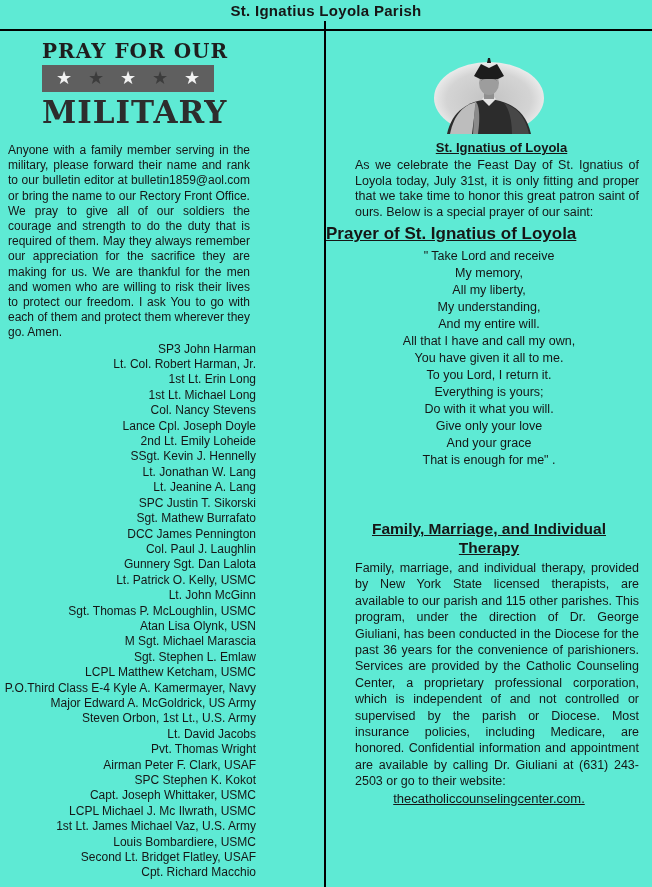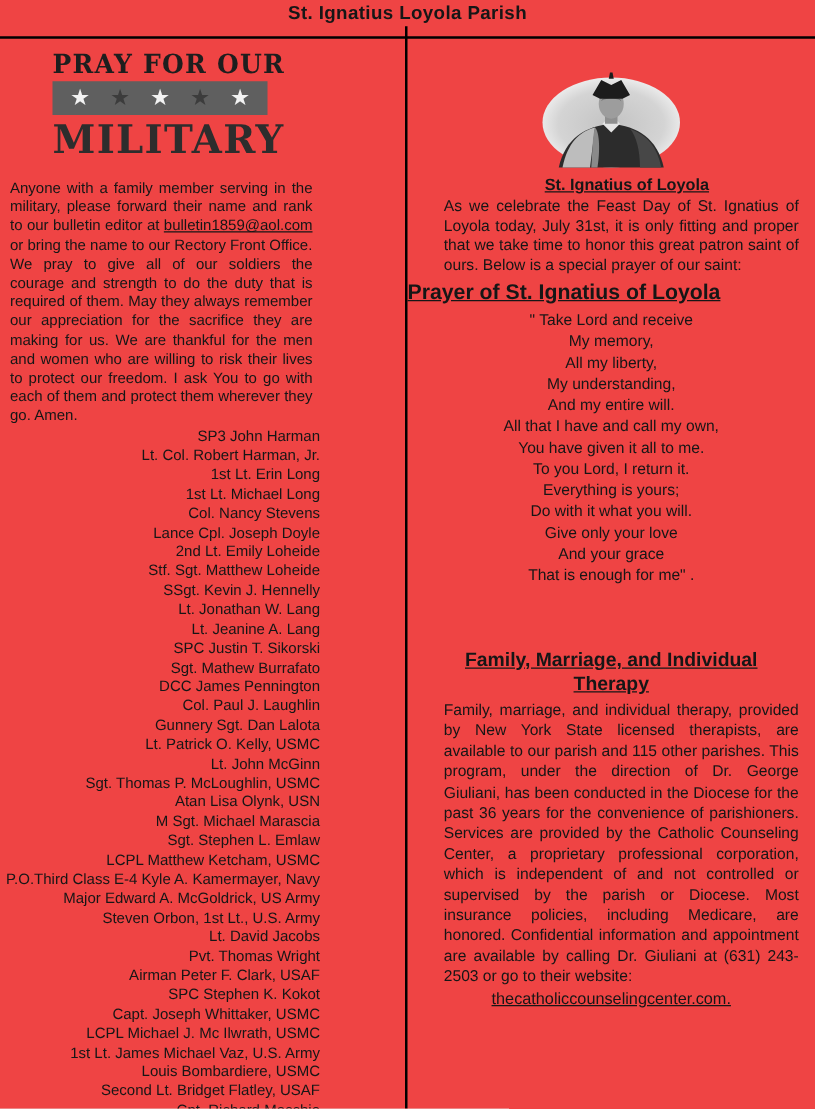--- a/index.html
+++ b/index.html
@@ -1,19 +1,19 @@
 <!DOCTYPE html>
 <html><head>
 <meta charset="utf-8">
 <style>
   html,body{margin:0;padding:0;background:#e8e8e8;}
   .page{
     position:relative;
     width:652px;height:887px;
-    background:#ef4444;
+    background:#5eead4;
     font-family:"Liberation Sans",sans-serif;
     color:#161616;
     overflow:hidden;
     margin:0 auto;
   }
   .title{
     position:absolute;top:2px;left:0;width:100%;
     text-align:center;font-size:15px;font-weight:bold;
     letter-spacing:0.3px;
   }
@@ -49,21 +49,21 @@
   .mg-bottom{
     font-family:"DejaVu Serif",serif;font-weight:bold;
     font-size:31px;letter-spacing:1px;color:#2d2d2d;
     transform:scaleY(1.02);white-space:nowrap;
   }
 
   .body-text{
     font-size:12px;line-height:15.2px;margin:0;
     padding:0 6px 0 8px;text-align:justify;
   }
-  .email-link{text-decoration:underline;margin-top:20px;}
+  .email-link{margin-top:20px;}
   .names{
     margin-top:1px;text-align:right;
     font-size:12px;line-height:15.4px;
   }
 
   
   .portrait{width:118px;height:82px;margin:22px auto 4px auto;}
   .saint-heading{
     margin:0 0 3px 0;text-align:center;
     font-size:13px;font-weight:bold;text-decoration:underline;padding-left:25px;
@@ -121,21 +121,20 @@
     <p class="body-text">We pray to give all of our soldiers the courage and strength to do the duty that is required of them.  May they always remember our appreciation for the sacrifice they are making for us.  We are thankful for the men and women who are willing to risk their lives to protect our freedom.  I ask You to go with each of them and protect them wherever they go. Amen.</p>
 
     <div class="names">
         <div>SP3 John Harman</div>
         <div>Lt. Col. Robert Harman, Jr.</div>
         <div>1st Lt. Erin Long</div>
         <div>1st Lt. Michael Long</div>
         <div>Col. Nancy Stevens</div>
         <div>Lance Cpl. Joseph Doyle</div>
         <div>2nd Lt. Emily Loheide</div>
-        <div>Stf. Sgt. Matthew Loheide</div>
         <div>SSgt. Kevin J. Hennelly</div>
         <div>Lt. Jonathan W. Lang</div>
         <div>Lt. Jeanine A. Lang</div>
         <div>SPC Justin T. Sikorski</div>
         <div>Sgt. Mathew Burrafato</div>
         <div>DCC James Pennington</div>
         <div>Col. Paul J. Laughlin</div>
         <div>Gunnery Sgt. Dan Lalota</div>
         <div>Lt. Patrick O. Kelly, USMC</div>
         <div>Lt. John McGinn</div>

